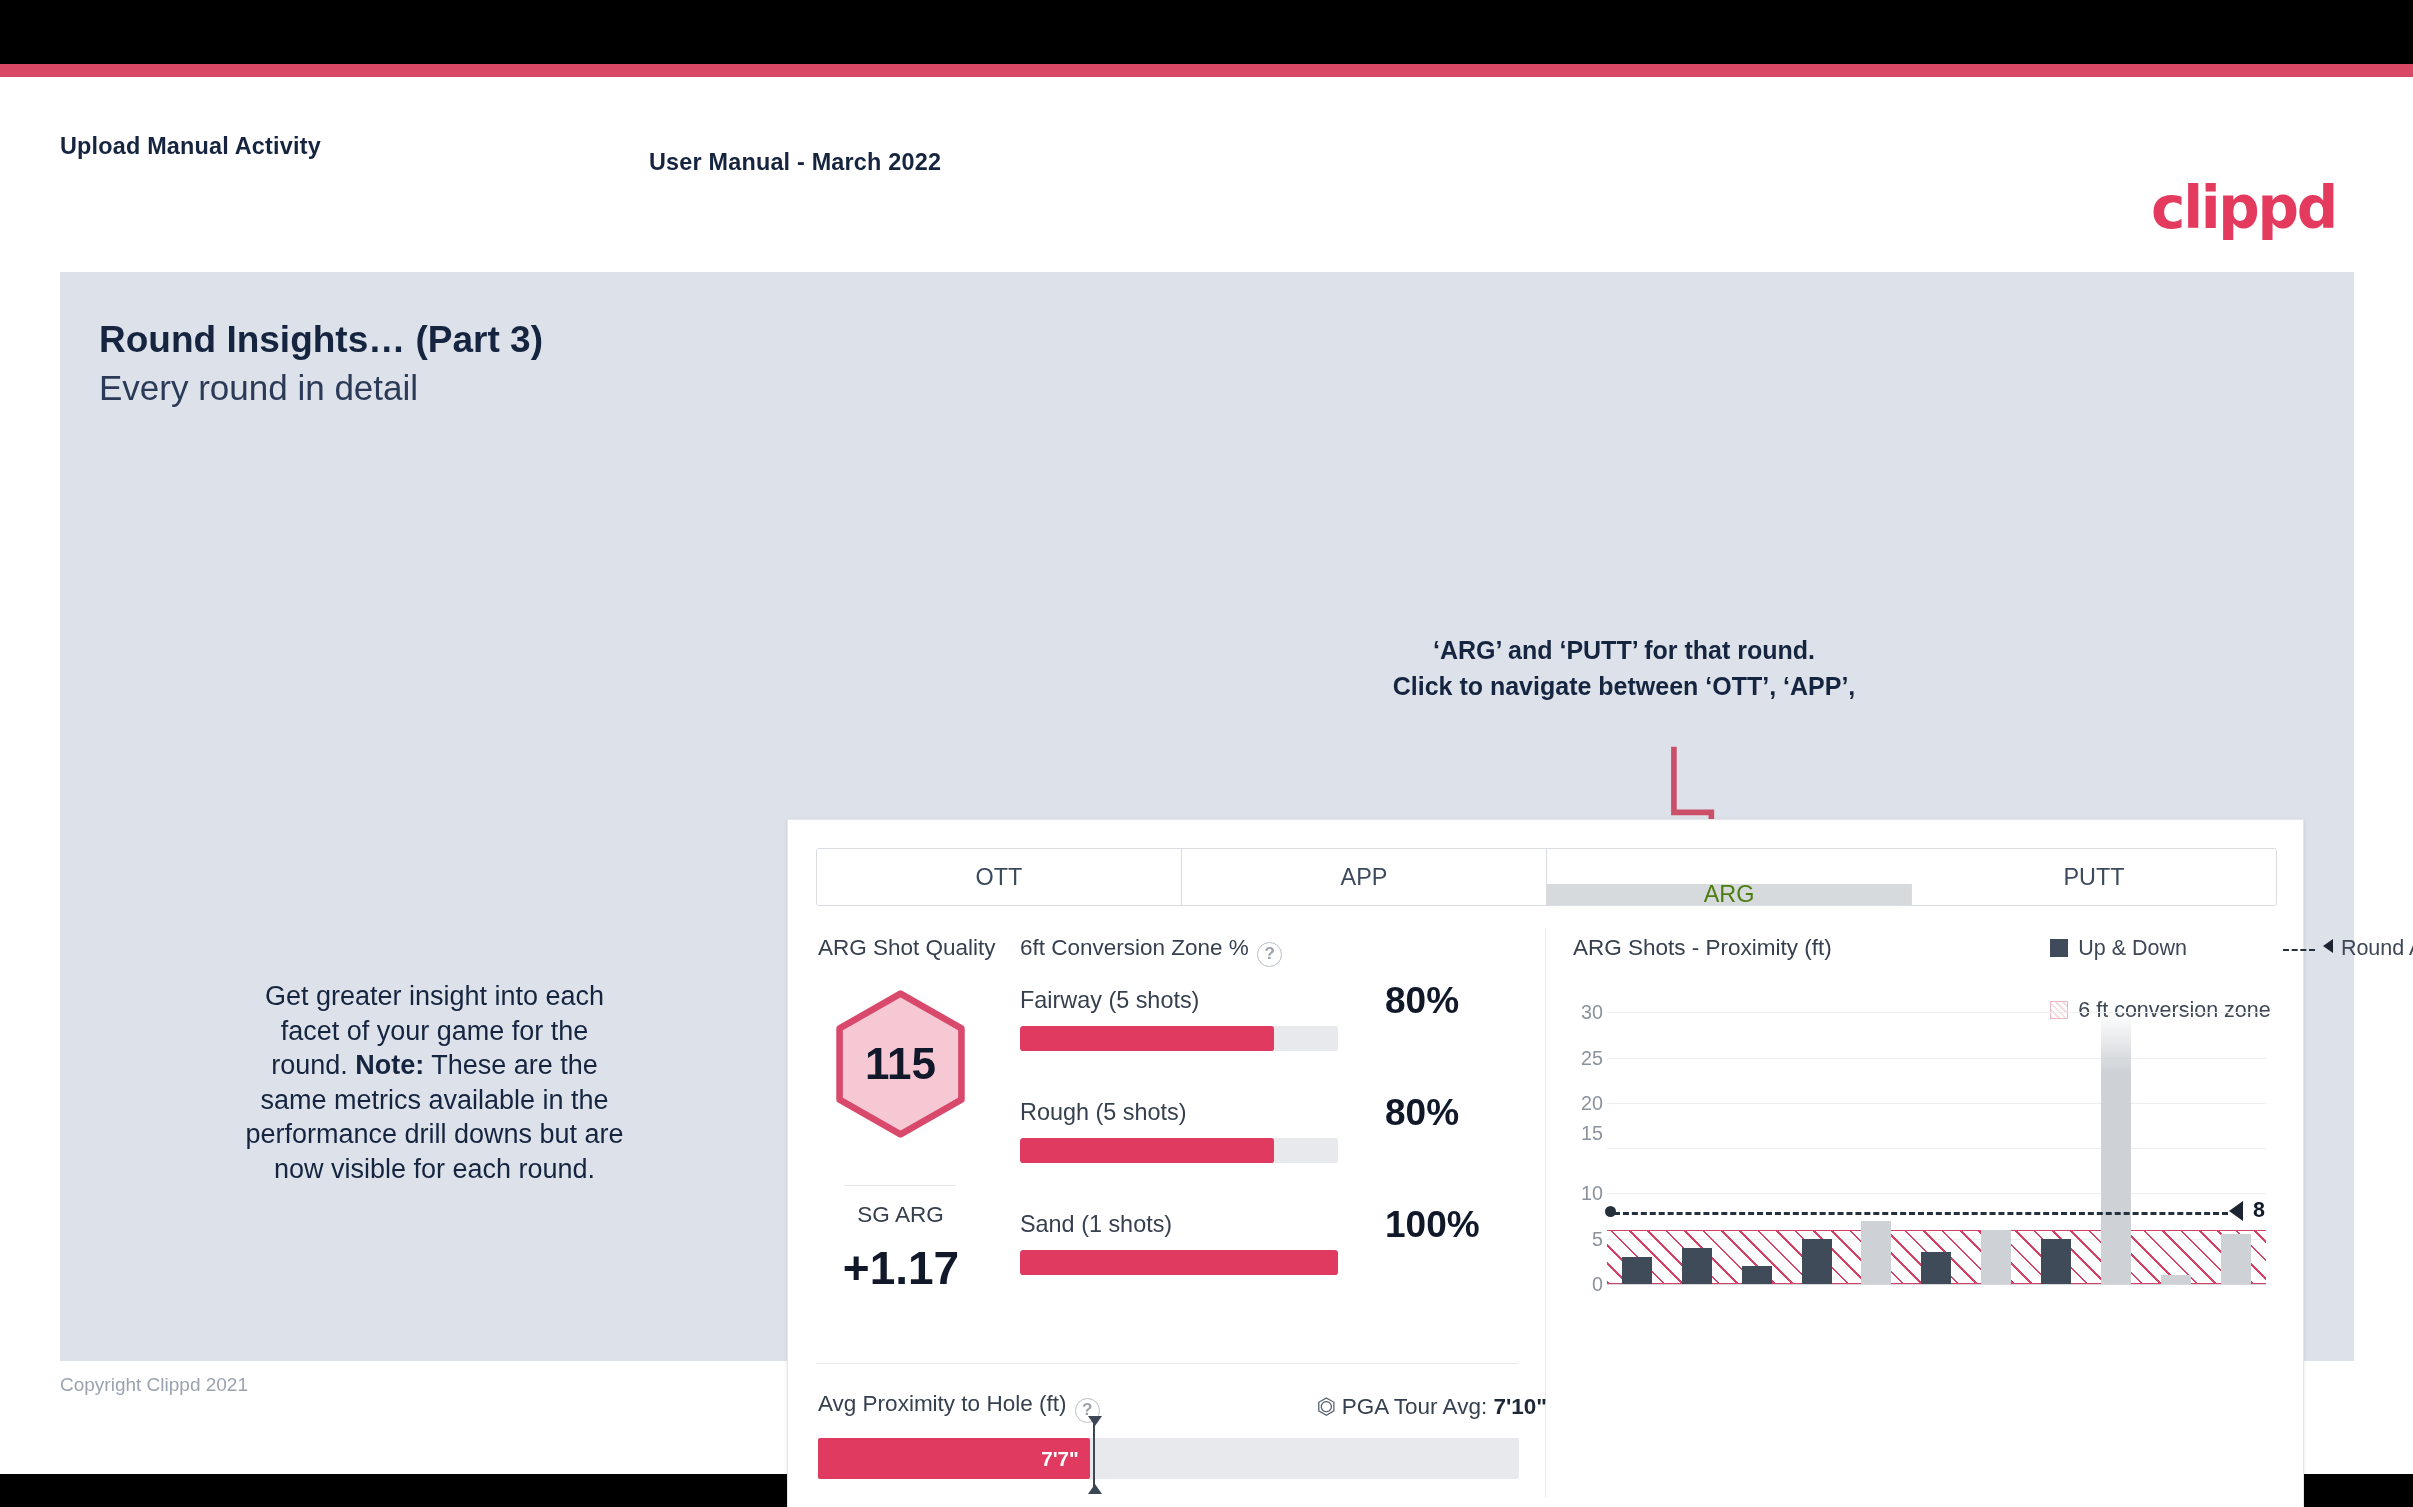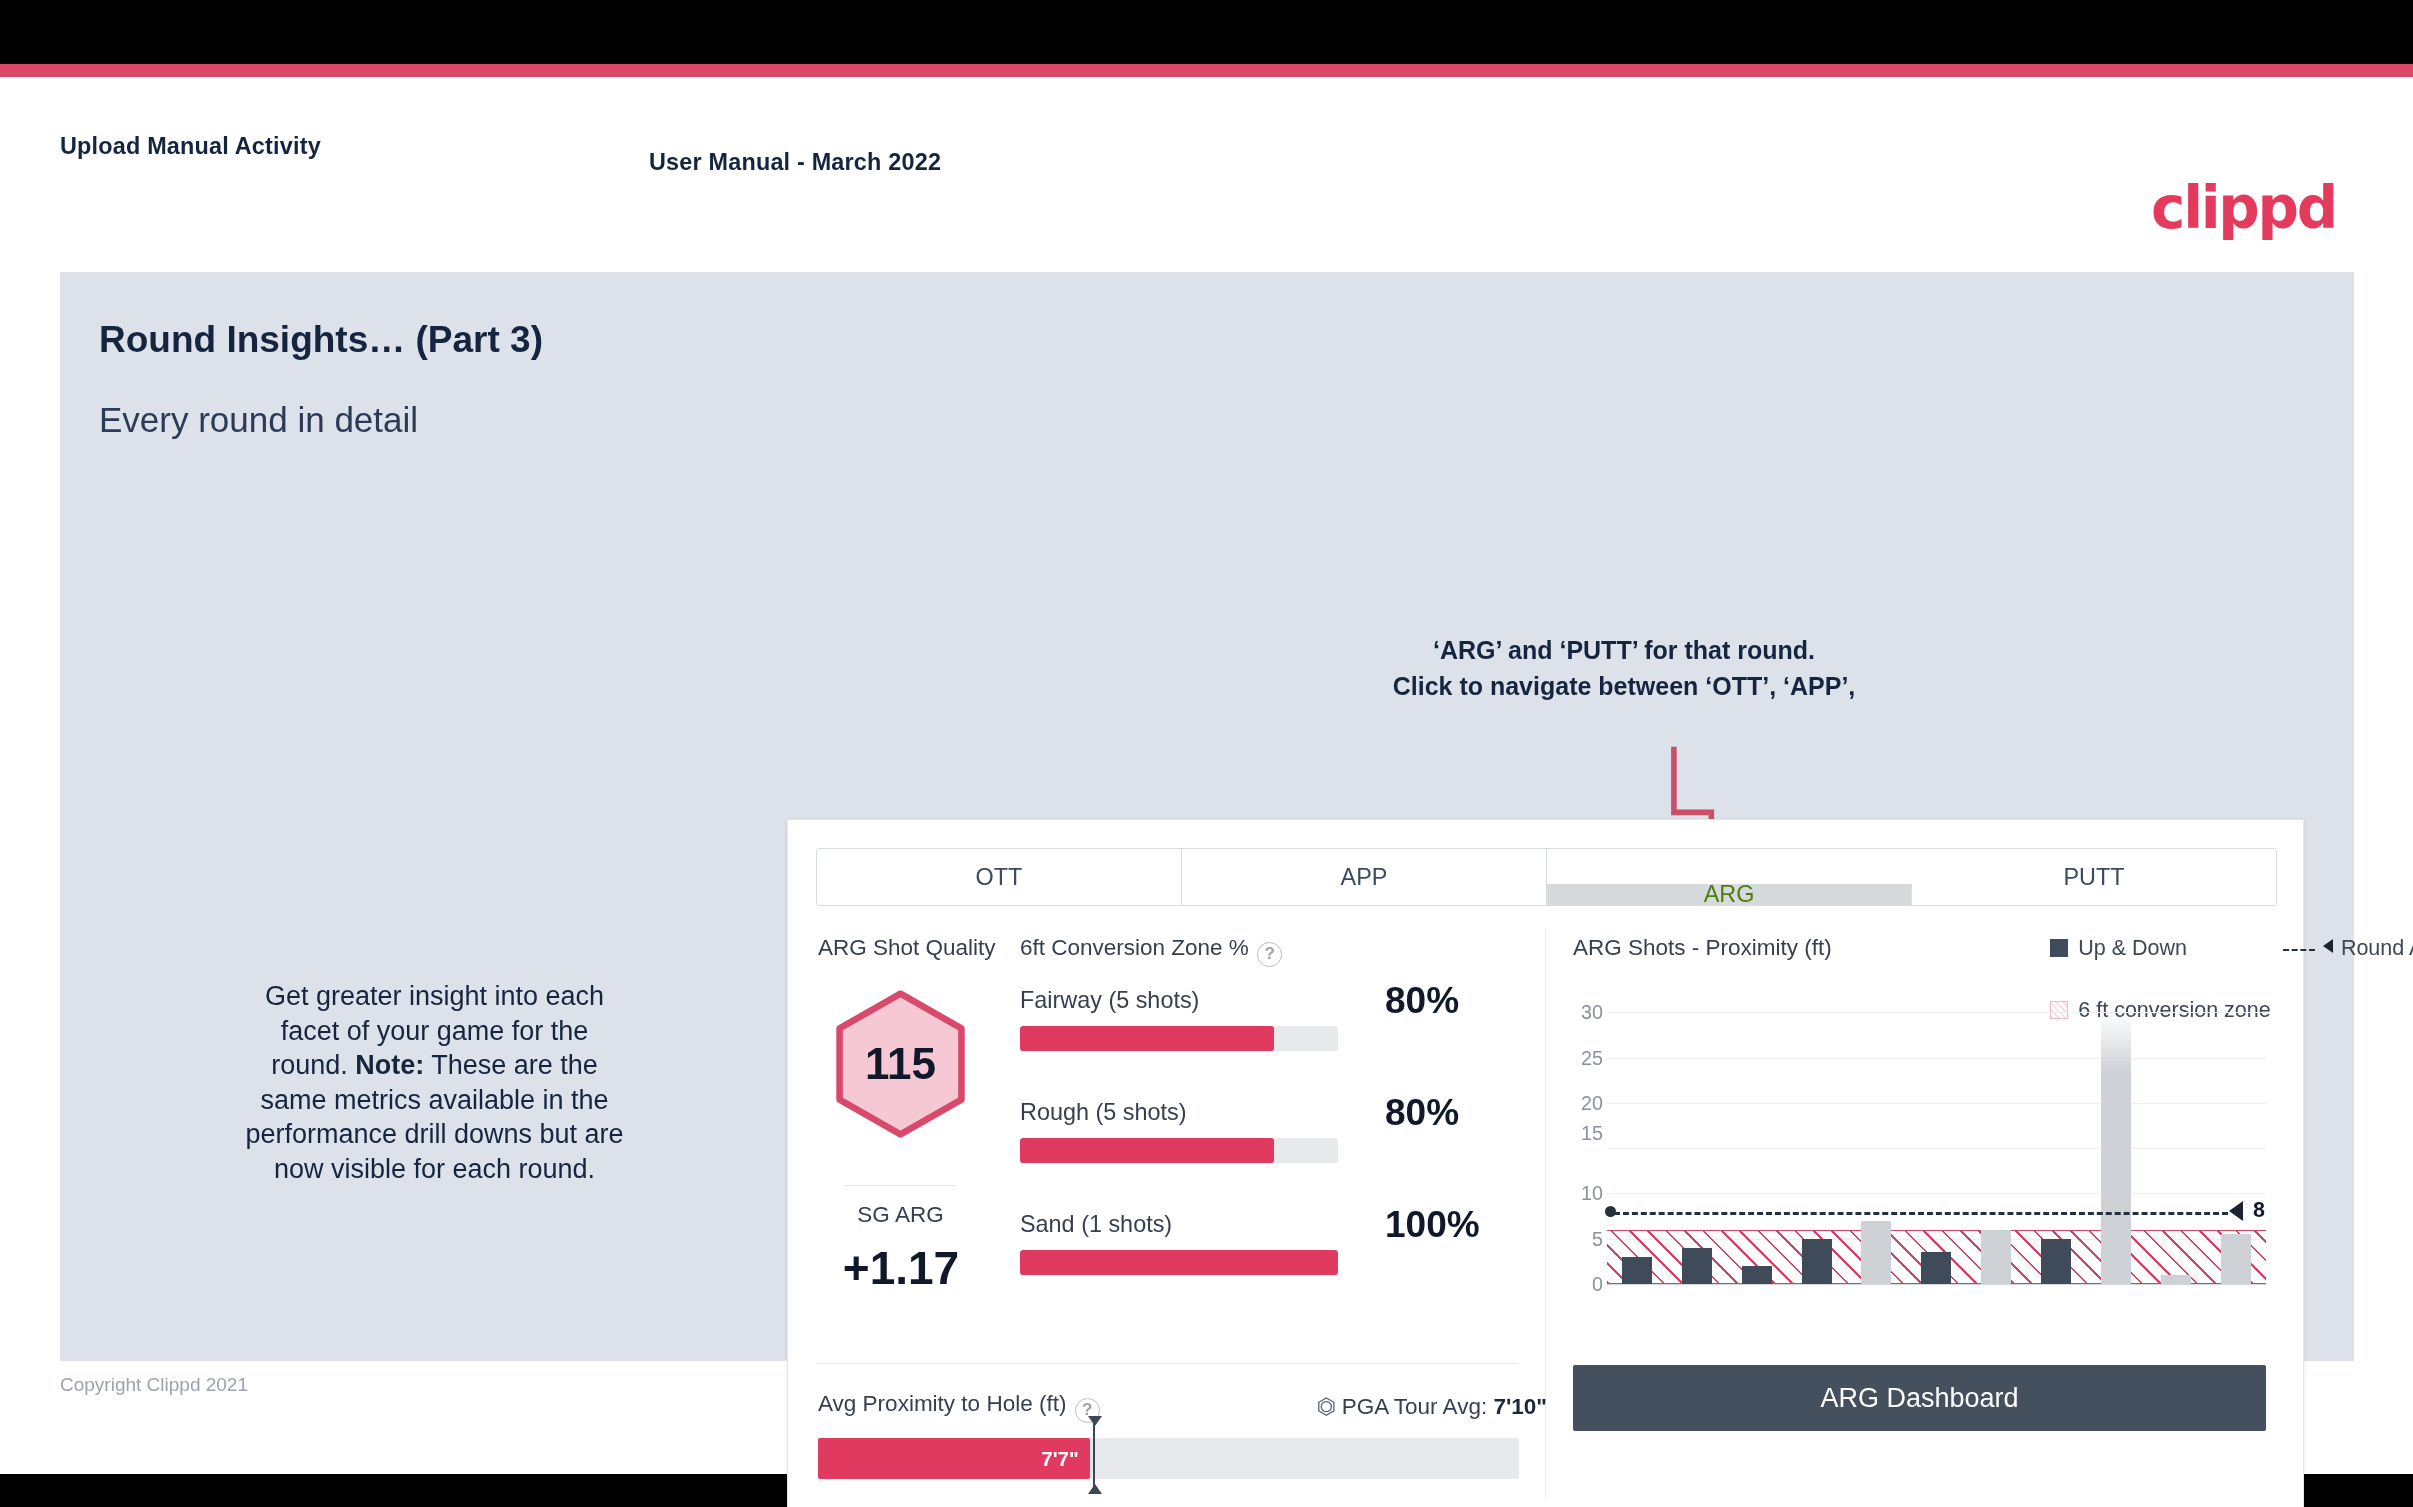--- a/index.html
+++ b/index.html
@@ -18,21 +18,21 @@
   .hdr-left { position: absolute; left: 60px; top: 56px; font-size: 23.4px; font-weight: 700; color: #15243f; letter-spacing: 0.2px; }
   .hdr-mid { position: absolute; left: 649px; top: 72px; font-size: 23.4px; font-weight: 700; color: #15243f; letter-spacing: 0.2px; }
   .logo { position: absolute; right: 77px; top: 131px; transform: translateY(-50%);
           font-size: 58px; font-weight: 800; color: #e33a5e; letter-spacing: -2.3px; font-family: "DejaVu Sans", sans-serif; }
   .hdr-rule { position: absolute; left: 60px; top: 237px; width: 2294px; height: 2.8px; background: #e06d86; }
 
   
   .panel { position: absolute; left: 60px; top: 272px; width: 2294px; height: 1089px; background: #dde2ea; }
 
   .title { position: absolute; left: 39px; top: 47px; font-size: 37px; font-weight: 700; color: #15243f; }
-  .subtitle { position: absolute; left: 39px; top: 96px; font-size: 35px; font-weight: 400; color: #2b3a57; margin-top: 32px; }
+  .subtitle { position: absolute; left: 39px; top: 96px; font-size: 35px; font-weight: 400; color: #2b3a57; }
 
   .callout { position: absolute; left: 1255px; top: 361px; width: 618px; text-align: center;
              font-size: 25px; font-weight: 600; line-height: 1.43; color: #15243f; }
 
   
   .arrow { position: absolute; left: 1609px; top: 473px; width: 66px; height: 103px; }
 
   .blurb { position: absolute; left: 180px; top: 707px; width: 389px; text-align: center;
            font-size: 27px; line-height: 1.28; color: #15243f; }
   .blurb b { font-weight: 700; }
@@ -260,18 +260,17 @@
           <div class="bar light" style="left: 528px; width: 30px; top: 9.4px; height: 272px; background: linear-gradient(rgba(206, 210, 214, 0) 0%, rgb(206, 210, 214) 22%, rgb(206, 210, 214) 100%);"></div>
           <div class="bar light" style="left: 588px; width: 30px; top: 272px; height: 9px;"></div>
           <div class="bar light" style="left: 648px; width: 30px; top: 231px; height: 50px;"></div>
           <div class="gl" style="top: 281px; background: rgb(212, 215, 219);"></div>
           <div class="avgdot" style="left: 32px; top: 203px;"></div>
           <div class="avgline" style="left: 41px; width: 614px; top: 209px;"></div>
           <div class="avgtri" style="left: 656px; top: 198px;"></div>
           <div class="avgval" style="left: 680px; top: 195px;">8</div>
         </div>
 
-      <button class="dashbtn">ARG Dashboard</button>
 
     </div>
   </div>
 </div>
 
 
 </body></html>

